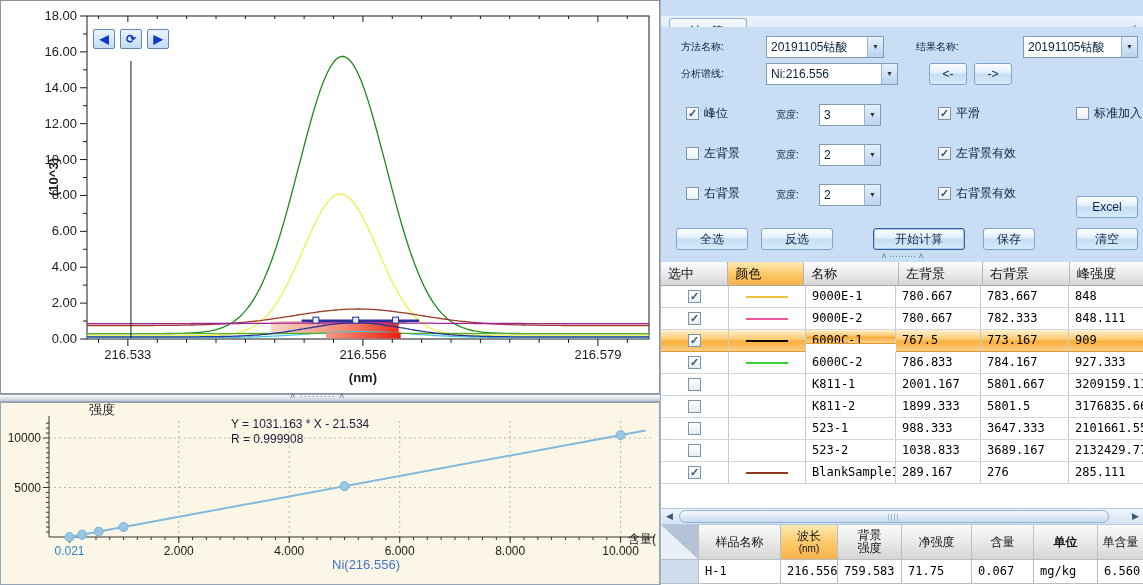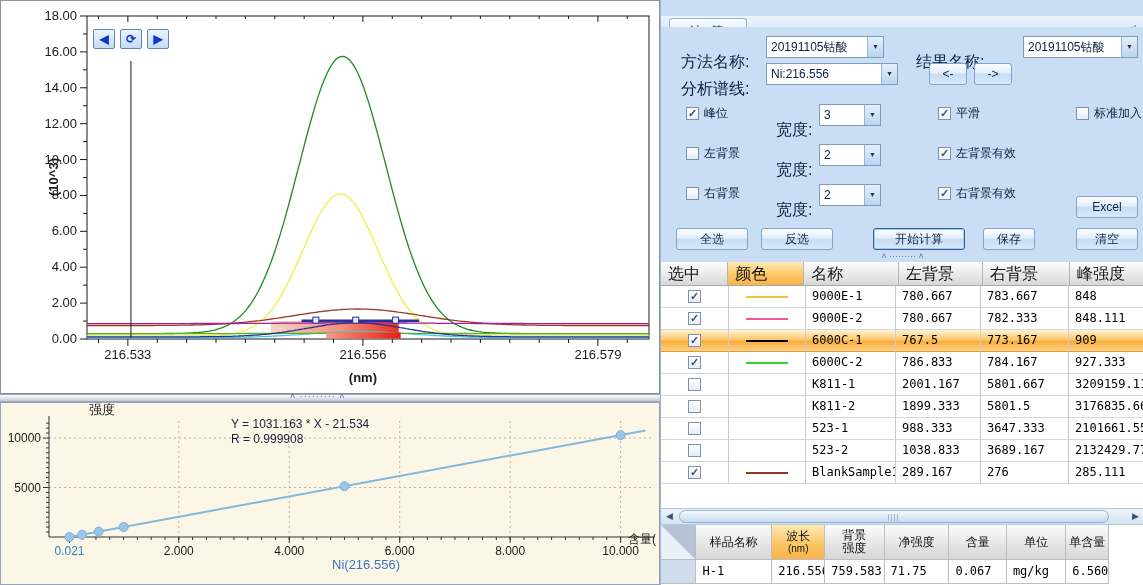--- a/index.html
+++ b/index.html
@@ -25,59 +25,59 @@
   
   #right-panel { left:660px; top:0; width:483px; height:585px; background:#c9def4; border-left:1px solid #9fb4cc; }
   #tab-strip { left:0; top:16px; width:483px; height:27px;
     background:linear-gradient(#ecf4fc,#cde1f5); border-bottom:1px solid #a9c7e4; }
   #tab-calc { position:absolute; left:8px; top:2px; width:78px; height:25px;
     background:linear-gradient(#f8fbfe,#d8e9f9); border:1px solid #8fb1d5; border-bottom:none;
     border-radius:3px 3px 0 0; text-align:center; line-height:24px; letter-spacing:3px; color:#102a43; cursor:pointer; }
   #collapse-arrow { position:absolute; right:8px; top:6px; color:#5c7791; font-size:11px; cursor:pointer; }
 
   #form-area { left:0; top:27px; width:483px; height:225px; background:#c9def4; color:#09203f; }
-  .flabel { position:absolute; font-size:16px;margin-top:12px; }
+  .flabel { position:absolute; font-size:10px; }
   .combo { position:absolute; height:22px; background:#fff; border:1px solid #7f9db9; display:flex; }
   .combo .val { flex:1; line-height:20px; padding-left:4px; font-size:12px; white-space:nowrap; overflow:hidden; }
   .combo .dd { width:16px; border-left:1px solid #9ab4d0; background:linear-gradient(#e4f0fc,#b9d5f0);
     text-align:center; font-size:7px; line-height:20px; color:#333; cursor:pointer; }
   .btn { position:absolute; height:22px; border:1px solid #7fa5cf; border-radius:3px; color:#0d2747;
     background:linear-gradient(#fdfeff,#e2eefb 45%,#c6ddf4 50%,#d8e9f9); font-size:12px; cursor:pointer; text-align:center; }
   .btn.primary { border:1px solid #30619c; box-shadow:inset 0 0 0 1px #a9c8e8; }
   .cbrow { position:absolute; display:flex; align-items:center; gap:5px; }
   .cb { width:13px; height:13px; background:linear-gradient(#fff,#e8edf2); border:1px solid #7b93ab;
     font-size:11px; line-height:11px; text-align:center; color:#41576d; font-weight:bold; cursor:pointer; }
 
   #splitter-right { left:0; top:252px; width:483px; height:10px; background:#c9def4;
     text-align:center; color:#5d7astroke; color:#5d7a96; font-size:9px; line-height:9px; }
 
   
   #results-table { left:0; top:262px; width:483px; height:246px; background:#fff; overflow:hidden; }
   .rt-row { display:flex; width:483px; }
   .rt-cell { border-right:1px solid #c6ccd4; border-bottom:1px solid #d2d8de; overflow:hidden; white-space:nowrap; }
   .rt-head .rt-cell { background:linear-gradient(#fdfdfd,#e9e9e9 55%,#d7d7d7); border-right:1px solid #b5b5b5;
-    border-bottom:1px solid #a9a9a9; font-size:16px; color:#111; line-height:23px; padding-left:7px; cursor:pointer; }
+    border-bottom:1px solid #a9a9a9; font-size:13px; color:#111; line-height:23px; padding-left:7px; cursor:pointer; }
   .rt-head .rt-cell.orange, .st-head .st-cell.orange { background:linear-gradient(#fdeab2,#fbc767 55%,#f9b24b); }
   .rt-body .rt-cell { line-height:21px; font-size:12px; }
   .rt-row.selected .rt-cell { background:linear-gradient(#fef2d2,#fbc96d 45%,#faae3a 55%,#fbd089); border-bottom:1px solid #e09b30; }
   .swatch { width:42px; border-top:2px solid #000; margin:10px auto 0 auto; }
 
   
   #hscroll { left:0; top:508px; width:483px; height:17px; background:linear-gradient(#eef4fa,#d5e3f2);
     border-top:1px solid #b5c9de; border-bottom:1px solid #b5c9de; }
   .sb-arrow { position:absolute; top:0; width:17px; height:15px; text-align:center; line-height:15px;
     font-size:9px; color:#34557a; cursor:pointer; }
   #sb-thumb { position:absolute; left:18px; top:1px; height:13px; width:430px; border:1px solid #8fb0d4;
     border-radius:7px; background:linear-gradient(#f6fafd,#c9dbee); cursor:grab; }
   #sb-grip { position:absolute; left:50%; top:3px; width:12px; height:7px; margin-left:-6px;
     background:repeating-linear-gradient(90deg,#9db8d4 0 1px,transparent 1px 3px); }
 
   
   #sample-table { left:0; top:525px; width:483px; height:60px; background:#fff; }
-  .st-row { display:flex; width:448px; }
+  .st-row { display:flex; width:483px; }
   .st-cell { border-right:1px solid #b9bfc7; border-bottom:1px solid #b9bfc7; overflow:hidden; }
   .st-head .st-cell { background:linear-gradient(#fbfbfb,#e7e7e7 55%,#d6d6d6); height:35px; text-align:center;
     color:#111; display:flex; flex-direction:column; justify-content:center; cursor:pointer; }
   .st-head .l2 { font-size:10px; line-height:11px; }
   .st-head .l1 { font-size:12px; line-height:13px; }
   .st-body .st-cell { height:24px; line-height:23px; font-size:12px; padding-left:6px; }
   #corner-cell { background:linear-gradient(to bottom left,#b4c3d6 49.5%,#eaf0f7 50.5%); cursor:pointer; }
   .rowhead-cell { background:#cfdcec; }
 </style>
 </head>
@@ -424,21 +424,21 @@
           <div class="rt-cell mono" style="width: 88px; height: 22px; padding-left: 6px;">782.333</div>
           <div class="rt-cell mono" style="width: 75px; height: 22px; padding-left: 6px;">848.111</div>
         </div>
         <div class="rt-row rt-body selected">
           <div class="rt-cell" style="width: 68px; height: 22px; display: flex; align-items: center; justify-content: center;">
             <span class="cb">✓</span>
           </div>
           <div class="rt-cell" style="width: 77px; height: 22px;">
             <div class="swatch" style="border-top-color: rgb(0, 0, 0);"></div>
           </div>
-          <div class="rt-cell mono" style="width: 90px; height: 22px; padding-left: 6px;">6000C-1</div>
+          <div class="rt-cell mono" style="width: 90px; height: 14px; padding-left: 6px;">6000C-1</div>
           <div class="rt-cell mono" style="width: 85px; height: 22px; padding-left: 6px;">767.5</div>
           <div class="rt-cell mono" style="width: 88px; height: 22px; padding-left: 6px;">773.167</div>
           <div class="rt-cell mono" style="width: 75px; height: 22px; padding-left: 6px;">909</div>
         </div>
         <div class="rt-row rt-body">
           <div class="rt-cell" style="width: 68px; height: 22px; display: flex; align-items: center; justify-content: center;">
             <span class="cb">✓</span>
           </div>
           <div class="rt-cell" style="width: 77px; height: 22px;">
             <div class="swatch" style="border-top-color: rgb(53, 212, 53);"></div>
@@ -523,21 +523,21 @@
           <div class="st-cell" style="width: 64px;">
             <div class="l1">背景</div>
             <div class="l1">强度</div>
           </div>
           <div class="st-cell" style="width: 70px;">
             <div class="l1">净强度</div>
           </div>
           <div class="st-cell" style="width: 62px;">
             <div class="l1">含量</div>
           </div>
-          <div class="st-cell" style="width: 64px;">
+          <div class="st-cell" style="width: 64px; font-weight: bold;">
             <div class="l1">单位</div>
           </div>
           <div class="st-cell" style="width: 46px;">
             <div class="l1">单含量</div>
           </div>
         </div>
         <div class="st-row st-body">
           <div class="st-cell rowhead-cell" style="width: 38px; height: 24px;"></div>
           <div class="st-cell mono" style="width: 82px;">H-1</div>
           <div class="st-cell mono" style="width: 57px;">216.556</div>

